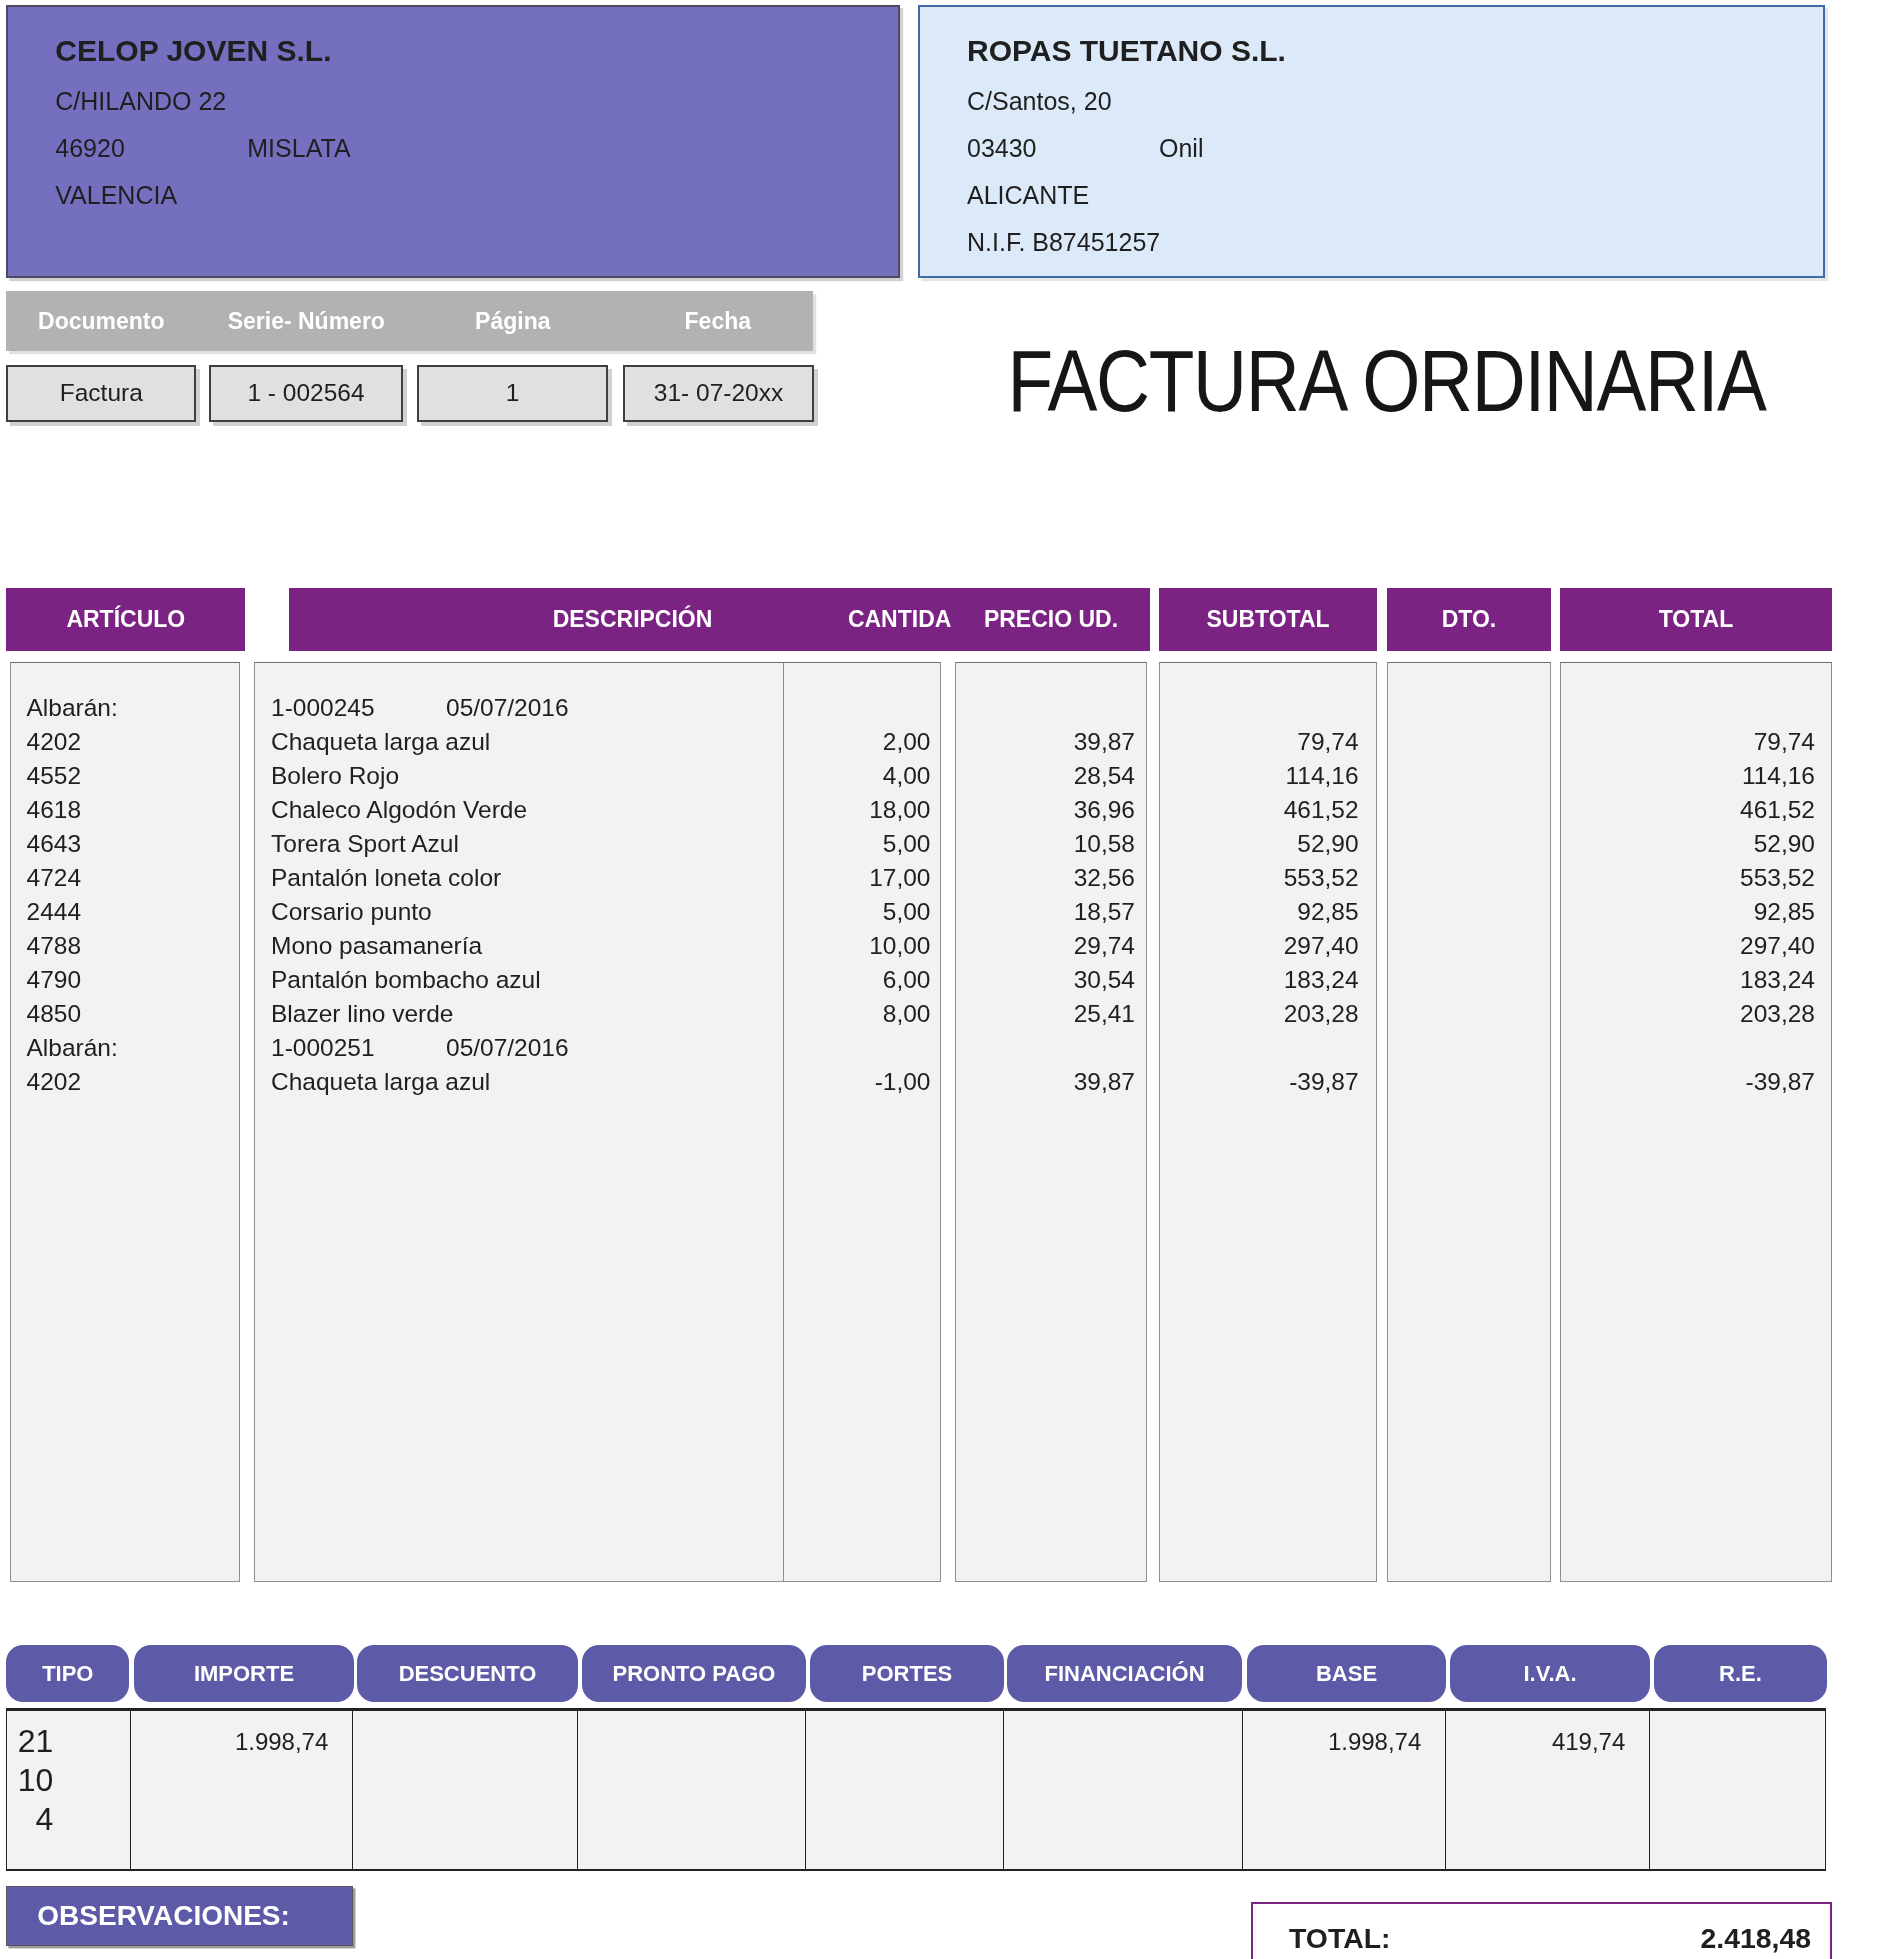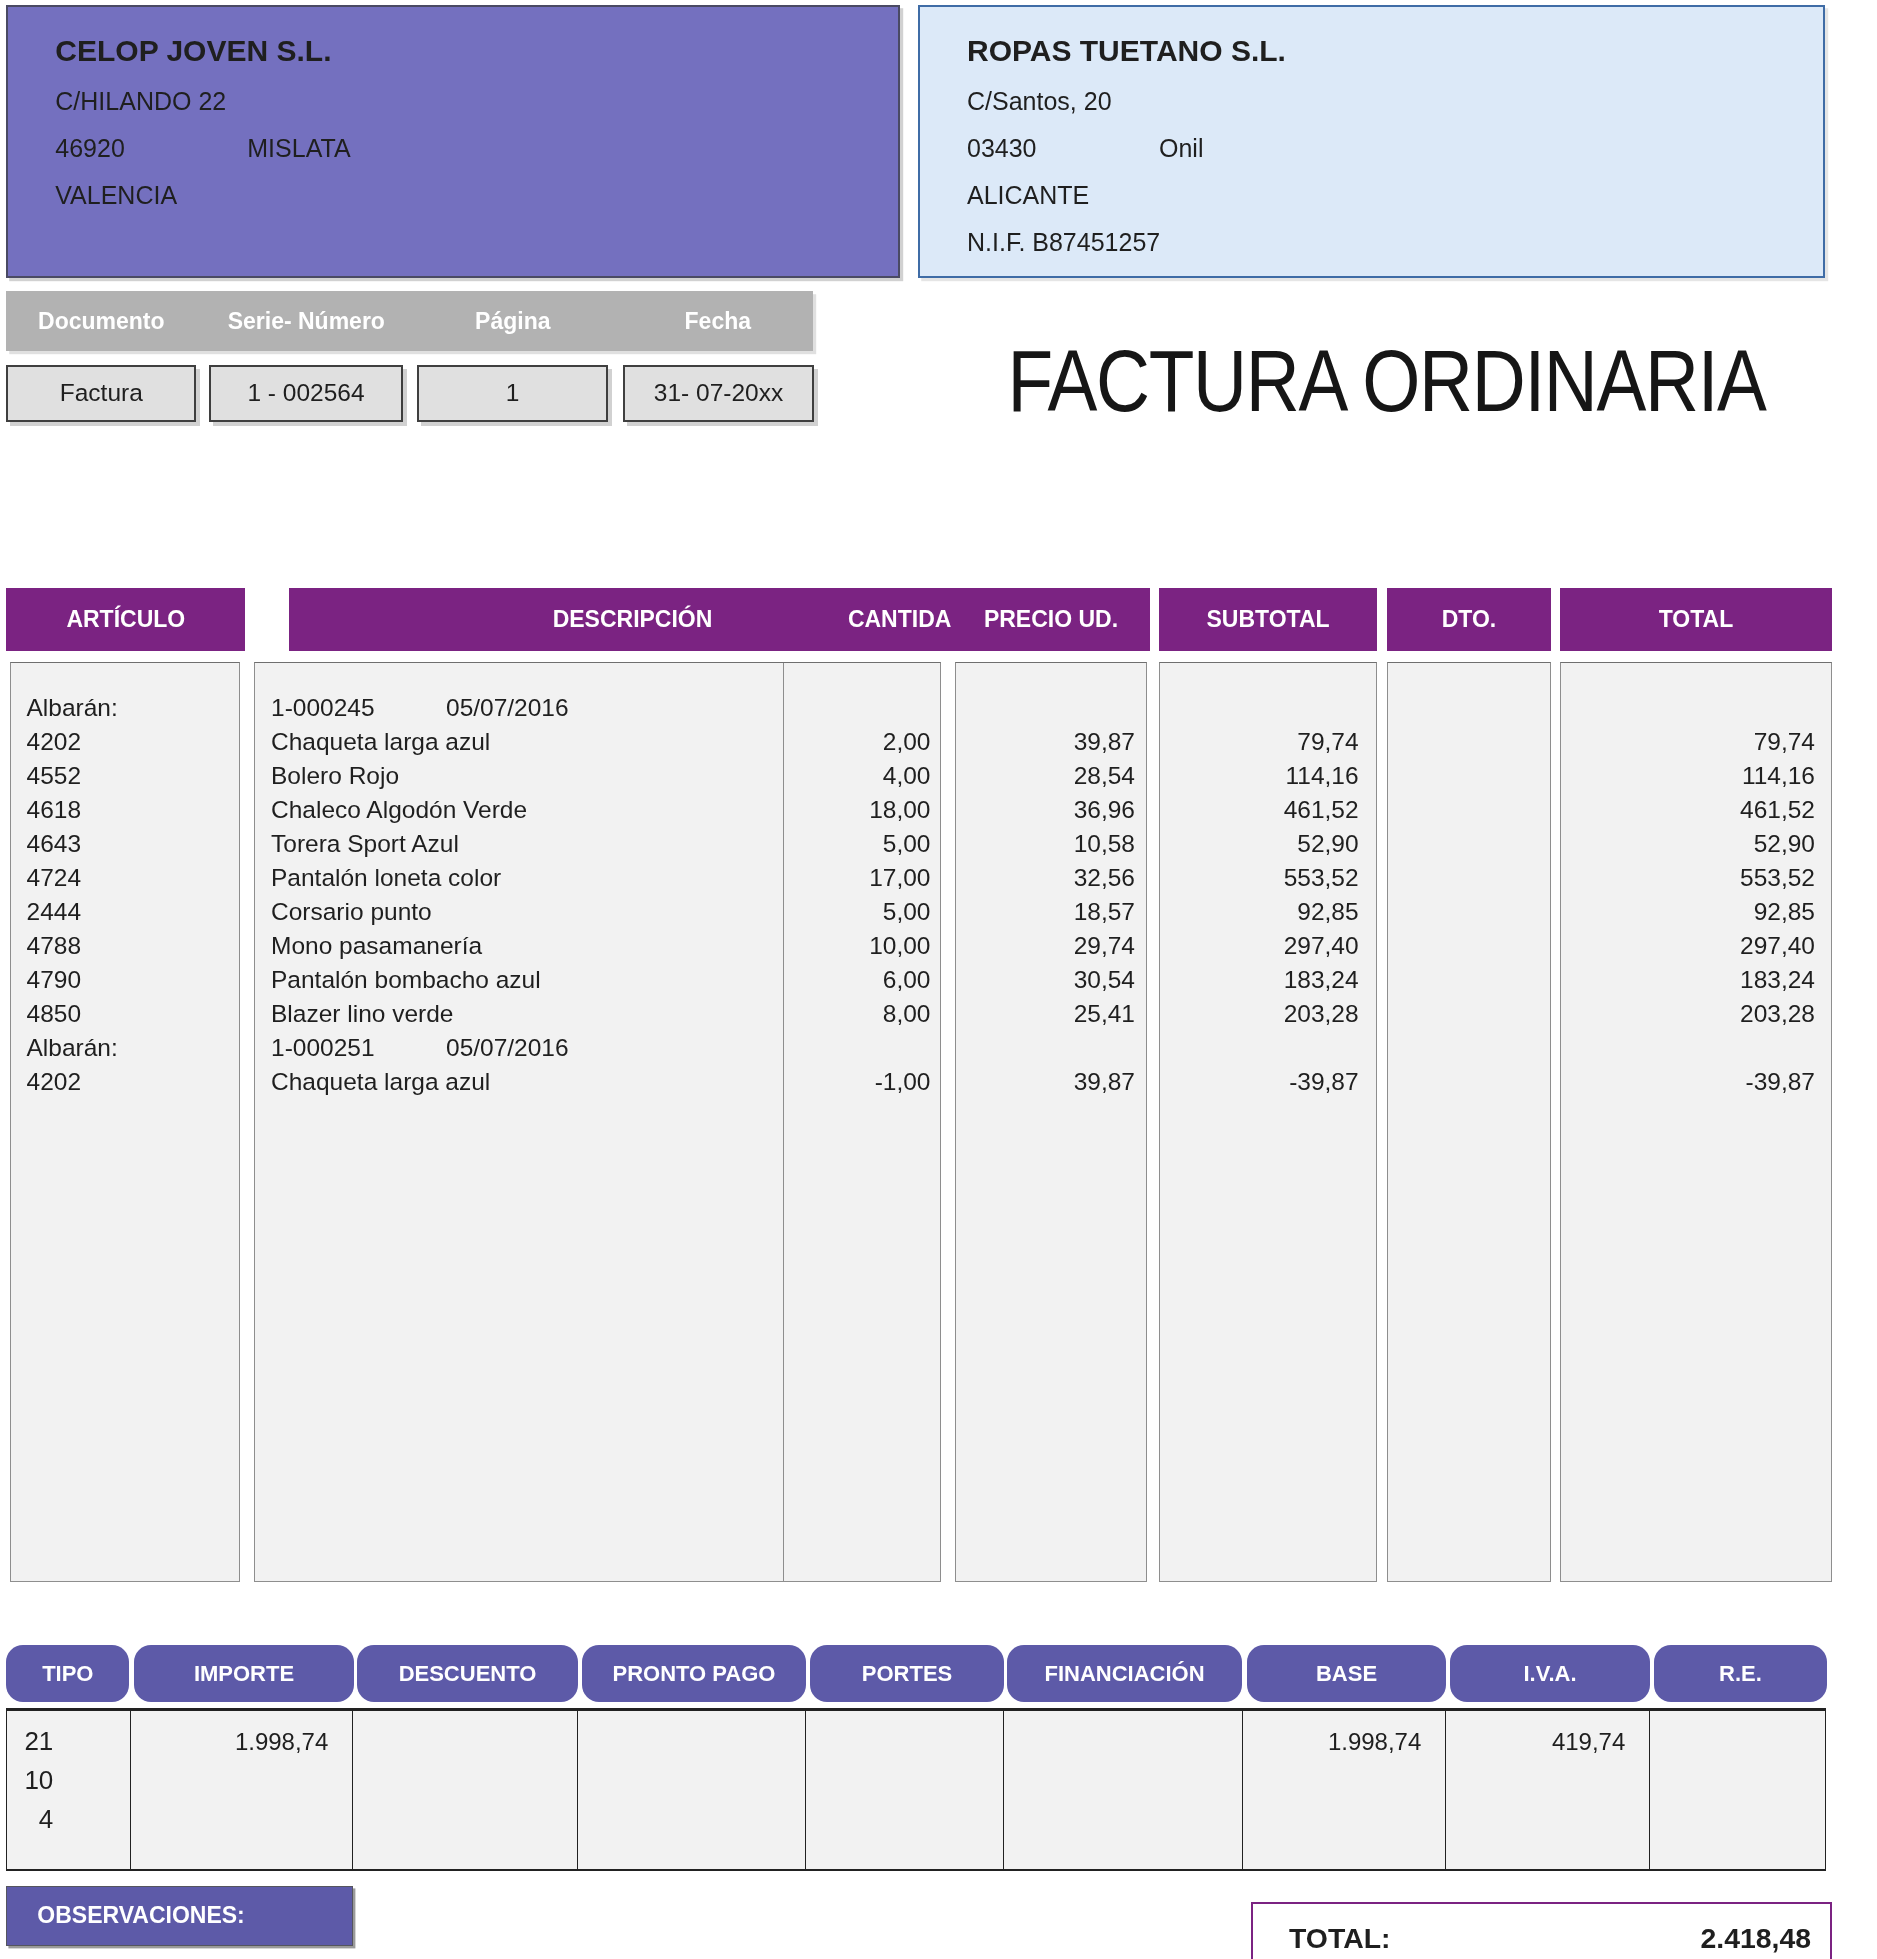--- a/index.html
+++ b/index.html
@@ -50,29 +50,29 @@
 
   
   .sh{position:absolute;top:1645px;height:57px;background:var(--summary_purple,#5d5aa8);
       color:#fff;font-weight:bold;font-size:22px;display:flex;align-items:center;justify-content:center;border-radius:17px;}
   #summary-body{position:absolute;left:6.3px;top:1708px;width:1820px;height:163px;
                 border-top:3.2px solid #222;border-bottom:2.4px solid #222;
                 border-left:1.6px solid #222;border-right:1.6px solid #222;
                 box-sizing:border-box;display:flex;background:var(--cell_gray,#f2f2f2);}
   .scell{border-right:1.6px solid #222;box-sizing:border-box;padding-top:11px;}
   .scell:last-child{border-right:none;}
-  .sline{height:39px;line-height:39px;font-size:26px;text-align:right;}
+  .sline{height:39px;line-height:39px;font-size:32px;text-align:right;}
   #s-tipo .sline{padding-right:77px;}
   .s-val{height:39px;line-height:39px;font-size:24px;text-align:right;padding-right:24px;}
 
   
   #observaciones-box{position:absolute;left:6.3px;top:1886px;width:347px;height:60px;
                      background:var(--summary_purple,#5d5aa8);border:1.6px solid #55555e;
                      box-shadow:2.4px 2.4px 0 #9a9a9a;box-sizing:border-box;
-                     color:#fff;font-weight:bold;font-size:23px;line-height:57px;padding-left:30px;}
+                     color:#fff;font-weight:bold;font-size:28px;line-height:57px;padding-left:30px;}
   #total-box{position:absolute;left:1251px;top:1886px;width:581px;height:72px;background:#fff;
              border:2.4px solid var(--total_border,#7b2382);box-sizing:border-box;
              display:flex;align-items:center;margin-top:16px;}
   #total-box .tlabel{font-weight:bold;font-size:28.4px;padding-left:36px;}
   #total-box .tvalue{font-weight:bold;font-size:28.4px;margin-left:auto;padding-right:19px;}
 
   
   #vertical-footer{position:absolute;right:12.6px;bottom:1.6px;height:24px;white-space:nowrap;
                    font-size:21.3px;color:#222;transform:rotate(-90deg);
                    transform-origin:bottom right;}

